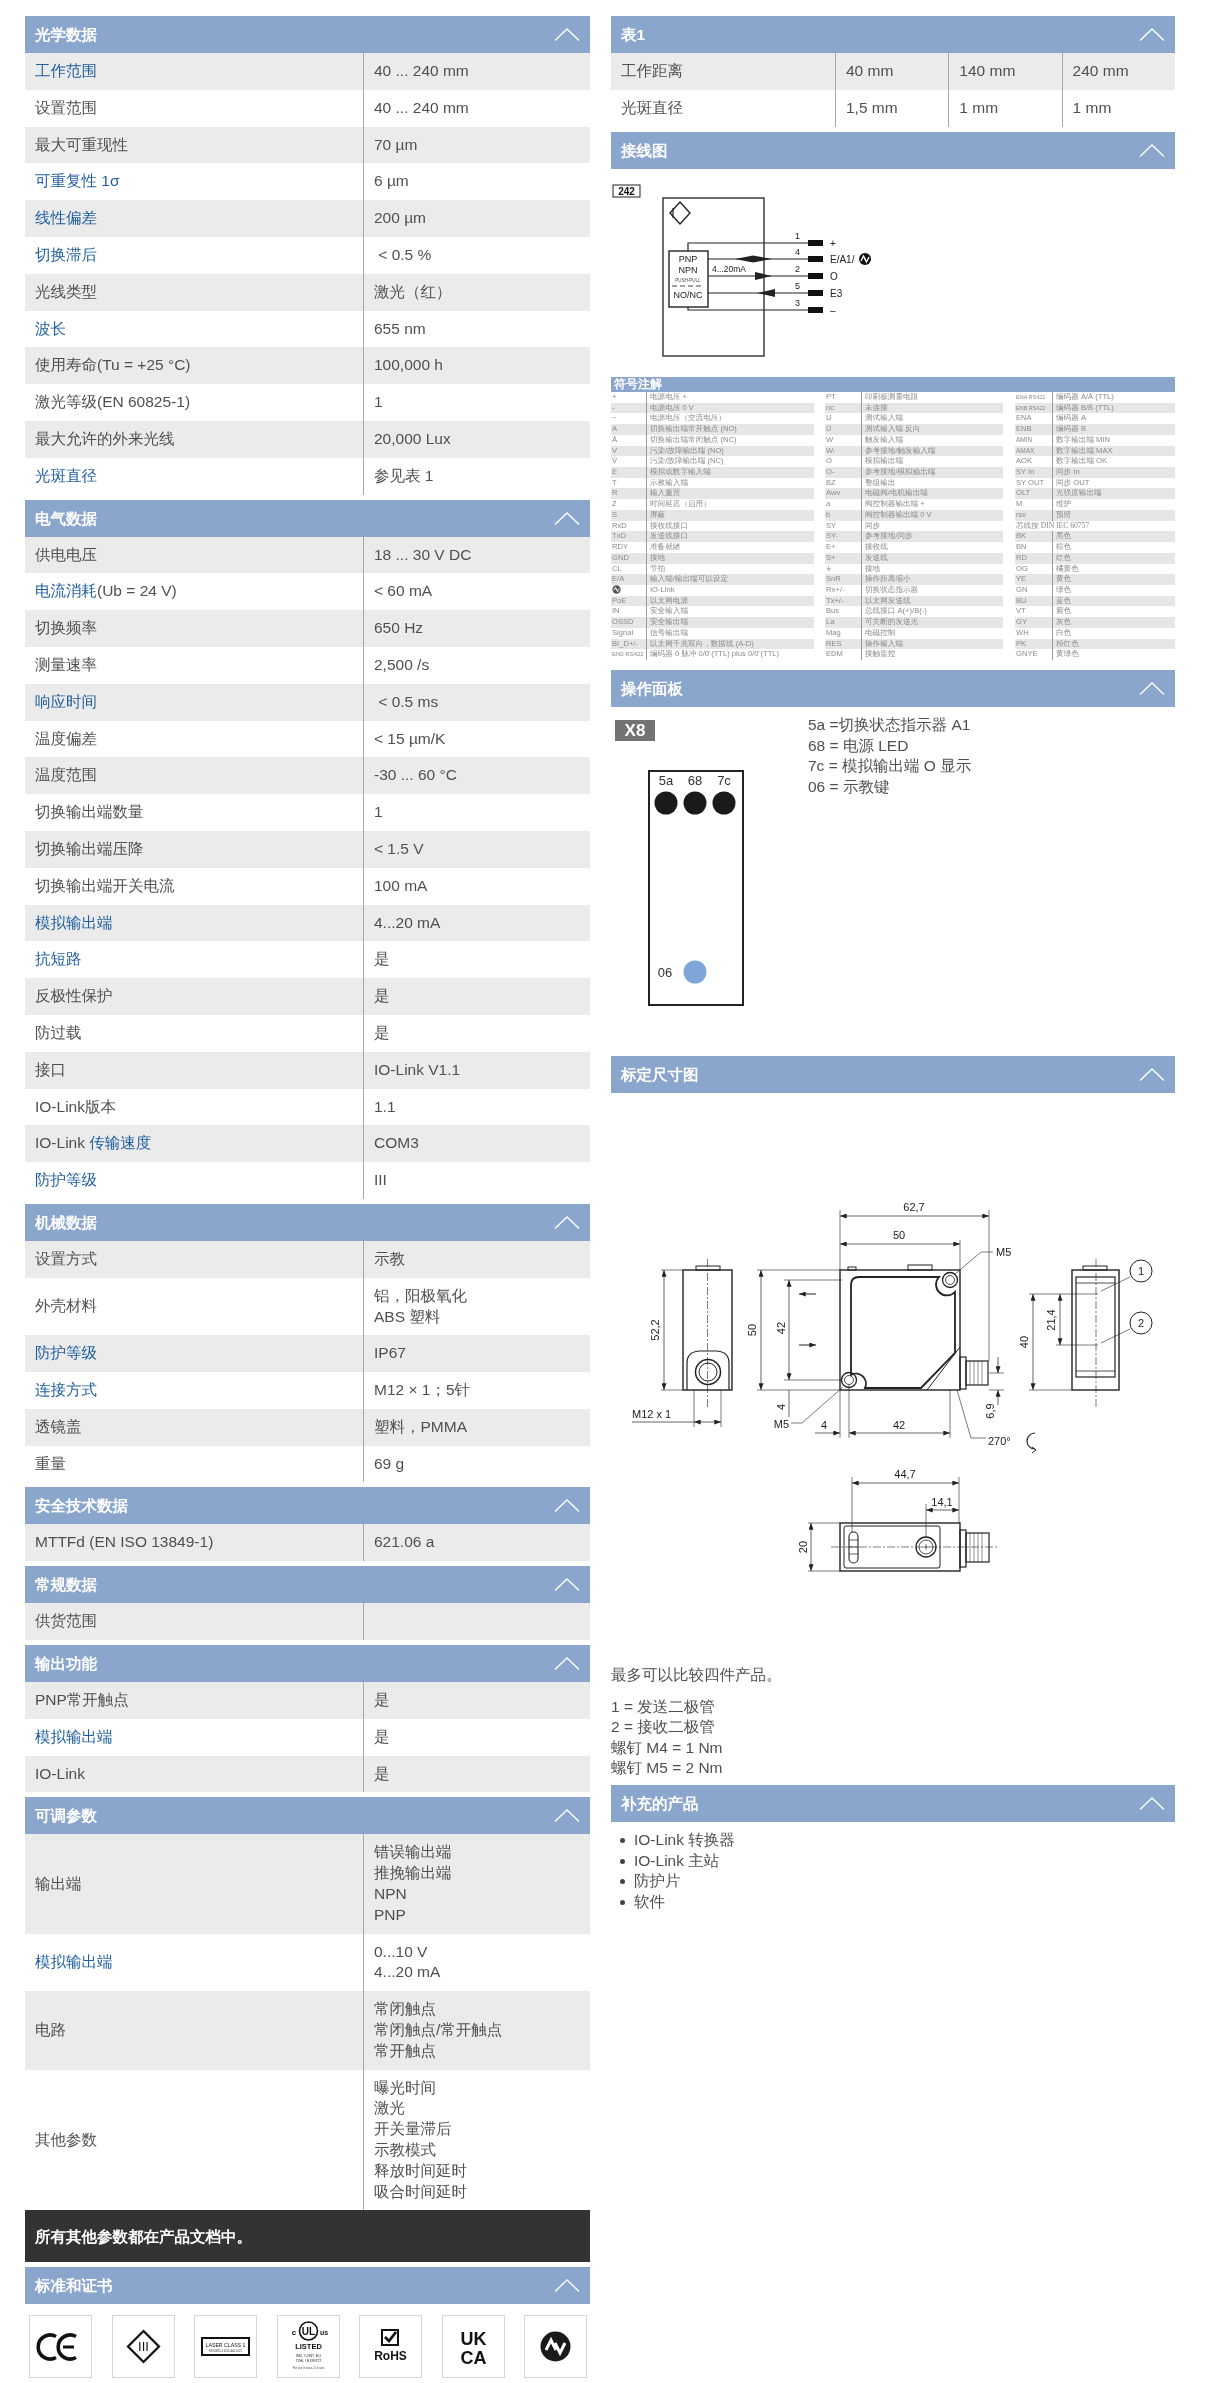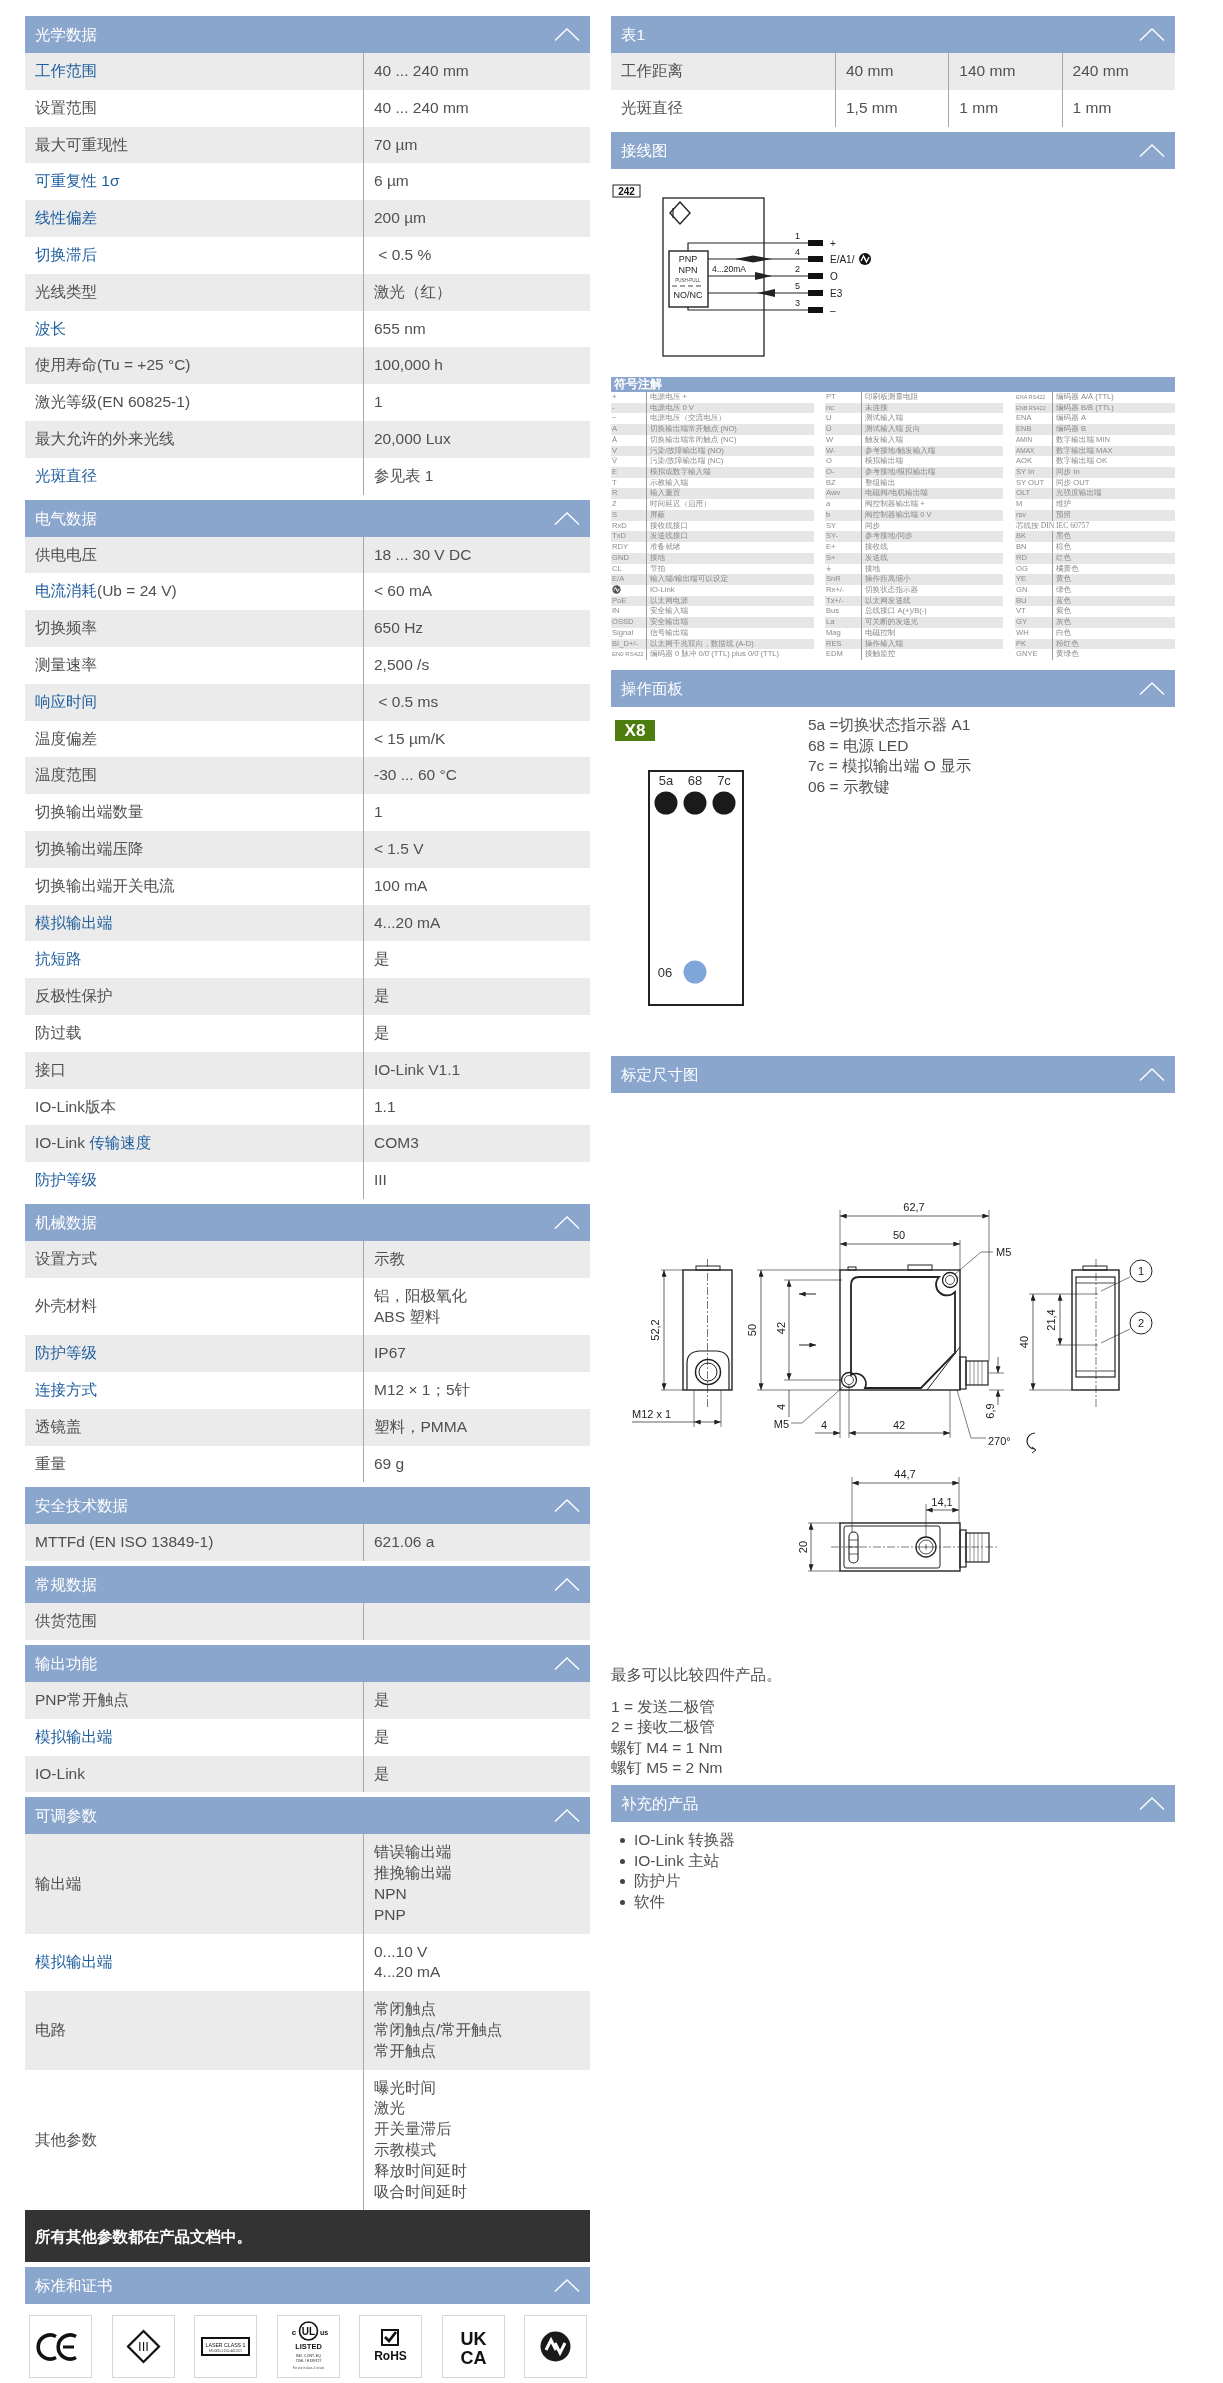--- a/index.html
+++ b/index.html
@@ -1,21 +1,21 @@
 <!DOCTYPE html>
 <html><head>
 <meta charset="utf-8">
 <style>
   html, body { margin:0; padding:0; }
   body { width:1223px; height:2383px; overflow:hidden; background:#fff; position:relative;
          font-family:"Liberation Sans","DejaVu Sans",sans-serif; color:#505050; font-size:15.5px; }
   .lc { position:absolute; left:25px; top:16px; width:565px; }
   .sec { margin-bottom:5px; }
   .sec-h { position:relative; height:37px; background:#8ba6cd; }
-  .sec-t { position:absolute; left:10px; top:0; line-height:37px; color:#fff; font-weight:normal; font-size:15.5px; }
+  .sec-t { position:absolute; left:10px; top:0; line-height:37px; color:#fff; font-weight:bold; font-size:15.5px; }
   .chev { position:absolute; right:10px; top:12px; width:26px; height:13px; cursor:pointer; }
   .chev svg { display:block; }
   .rows .row { display:flex; }
   .rows .row:nth-child(odd) { background:#ebebeb; }
   .k { width:338px; box-sizing:border-box; padding:8px 10px; line-height:20.8px; display:flex; align-items:center;text-align:center; }
   .v { flex:1; border-left:1px solid #a8a8a8; box-sizing:border-box; padding:8px 11px 8px 10px; line-height:20.8px; min-height:36.8px; }
   .lnk { color:#1f5e9e; cursor:pointer; }
   .notice { height:52px; background:#333; color:#fff; font-weight:bold; line-height:53px; padding-left:10px; margin-bottom:5px; }
   .certs { display:flex; gap:19.5px; padding-left:4px; margin-top:11px; }
   .cert { width:63px; height:63px; box-sizing:border-box; border:1px solid #d6d6d6; background:#fff; }
@@ -27,21 +27,21 @@
   .t1v { width:113.3px; box-sizing:border-box; border-left:1px solid #a8a8a8; padding:8px 10px; line-height:20.8px; }
   .legend { position:absolute; left:611px; top:377px; width:564px; height:284px; }
   .legend-h { height:15px; background:#8ba6cd; color:#fff; font-weight:bold; font-size:12px; line-height:15px; padding-left:3px; }
   .lg { position:absolute; top:15px; }
   .lr { display:flex; height:10.72px; line-height:10.72px; font-size:7.6px; color:#8a8a8a; white-space:nowrap; overflow:hidden; }
   .lr:nth-child(even) { background:#e6e6e6; }
   .ls { flex:none; padding-left:1px; box-sizing:border-box; }
   .g1 .ls { width:35px; } .g2 .ls { width:36px; } .g3 .ls { width:37px; }
   .ld { flex:1; border-left:1px solid #9a9a9a; padding-left:3px; }
   .lspan { padding-left:1px;font-family:Liberation Serif, serif; }
-  .badge { position:absolute; left:615px; top:720px; width:40px; height:21px; background:#4d7c0f; color:#fff;
+  .badge { position:absolute; left:615px; top:720px; width:40px; height:21px; background:#737373; color:#fff;
            font-weight:bold; font-size:17px; line-height:21px; text-align:center; }
   .pdesc { position:absolute; left:808px; top:715px; line-height:20.5px; }
   .notes { position:absolute; left:611px; top:1665px; line-height:20.6px; }
   .notes .gap { height:11px; }
   .acc { position:absolute; left:611px; top:1830px; margin:0; padding:0; list-style:none; line-height:20.6px; }
   .acc li { position:relative; padding-left:23px; }
   .acc li .dot { position:absolute; left:9px; top:8px; width:5px; height:5px; border-radius:50%; background:#444; }
 </style>
 </head>
 <body>

